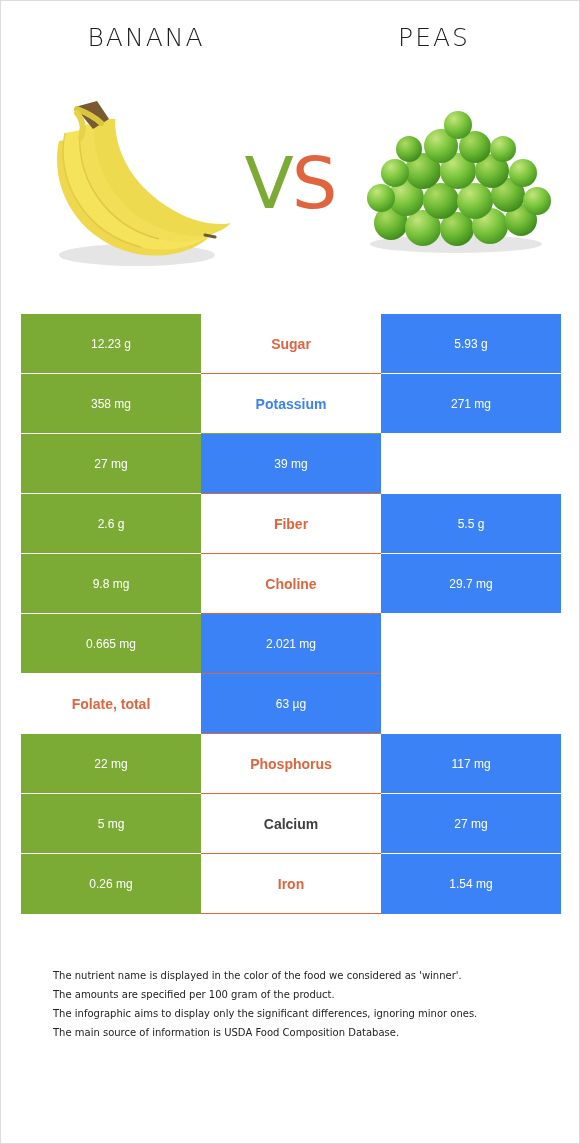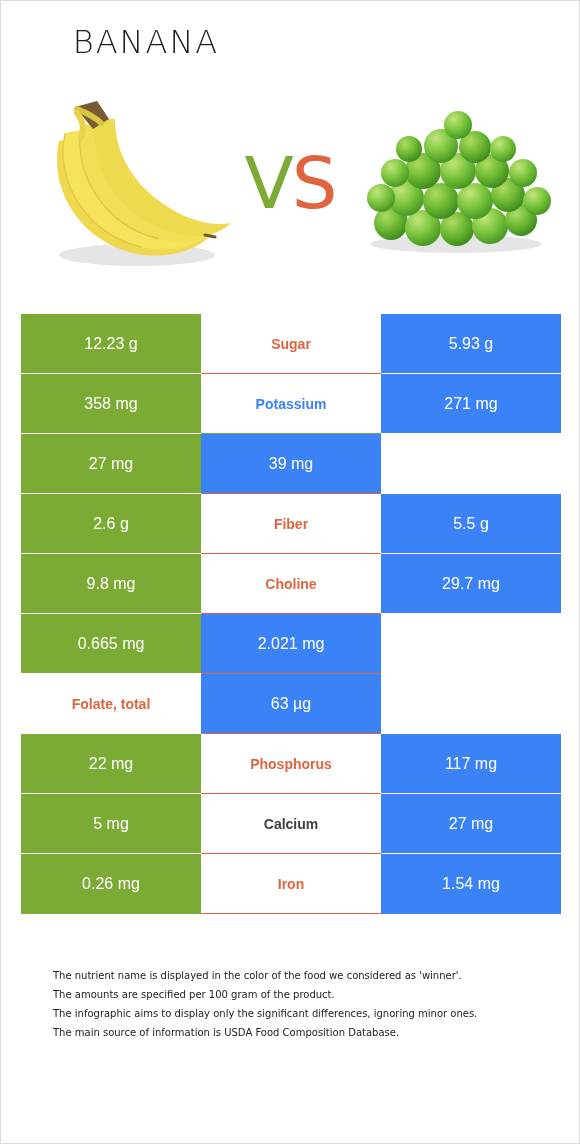--- a/index.html
+++ b/index.html
@@ -23,21 +23,21 @@
   
   .header {
     position: relative;
     height: 300px;
   }
   .food-title {
     position: absolute;
     top: 22px;
     font-family: "DejaVu Sans", sans-serif;
     font-weight: 300;
-    font-size: 32px;
+    font-size: 25px;
     letter-spacing: 2px;
     color: #1d1d1d;
     text-transform: uppercase;
     text-align: center;
     white-space: nowrap;
   }
   .food-title.left  { left: 0;   width: 290px; }
   .food-title.right { right: 0;  width: 290px; }
 
   .vs {
@@ -76,21 +76,21 @@
     position: relative;
     display: flex;
     height: 60px;
     align-items: stretch;
   }
   .cell {
     display: flex;
     align-items: center;
     justify-content: center;
     box-sizing: border-box;
-    font-size: 16px;
+    font-size: 12px;
   }
   .cell.left {
     width: 180px;
     background: #7CAB35;
     color: #ffffff;
     border-bottom: 1px solid #ffffff;
   }
   .cell.mid {
     width: 180px;
     background: #ffffff;
@@ -130,20 +130,21 @@
 </style>
 </head>
 <body>
 
 <div class="page">
 
   <div class="header">
 
     <div class="food-title left">Banana</div>
 
+    <div class="food-title right">Peas</div>
 
     <div class="art banana">
       <svg class="banana-svg" viewBox="0 0 200 200" xmlns="http://www.w3.org/2000/svg" aria-hidden="true">
         <ellipse cx="100" cy="176" rx="78" ry="11" fill="#000" opacity="0.10"></ellipse>
         <path d="M22 62 C12 108 40 160 96 174 C130 182 160 170 172 158 C158 162 128 160 104 146 C62 122 44 92 44 58 Z" fill="#EFD74E"></path>
         <path d="M28 54 C18 102 48 154 104 168 C138 176 166 164 178 152 C162 156 134 154 110 140 C68 116 50 86 50 50 Z" fill="#F6E35C"></path>
         <path d="M44 46 C36 94 66 146 122 160 C152 168 176 158 188 146 C172 150 148 148 124 134 C84 112 64 80 64 44 Z" fill="#F2DF57"></path>
         <path d="M58 40 C52 88 82 140 138 154 C166 161 184 154 194 144 C180 147 158 144 136 131 C98 109 78 76 78 40 Z" fill="#EEDA4F"></path>
         <path d="M44 46 C36 94 66 146 122 160" fill="none" stroke="#D9C241" stroke-width="1.4" opacity="0.8"></path>
         <path d="M28 54 C18 102 48 154 104 168" fill="none" stroke="#D9C241" stroke-width="1.4" opacity="0.7"></path>

